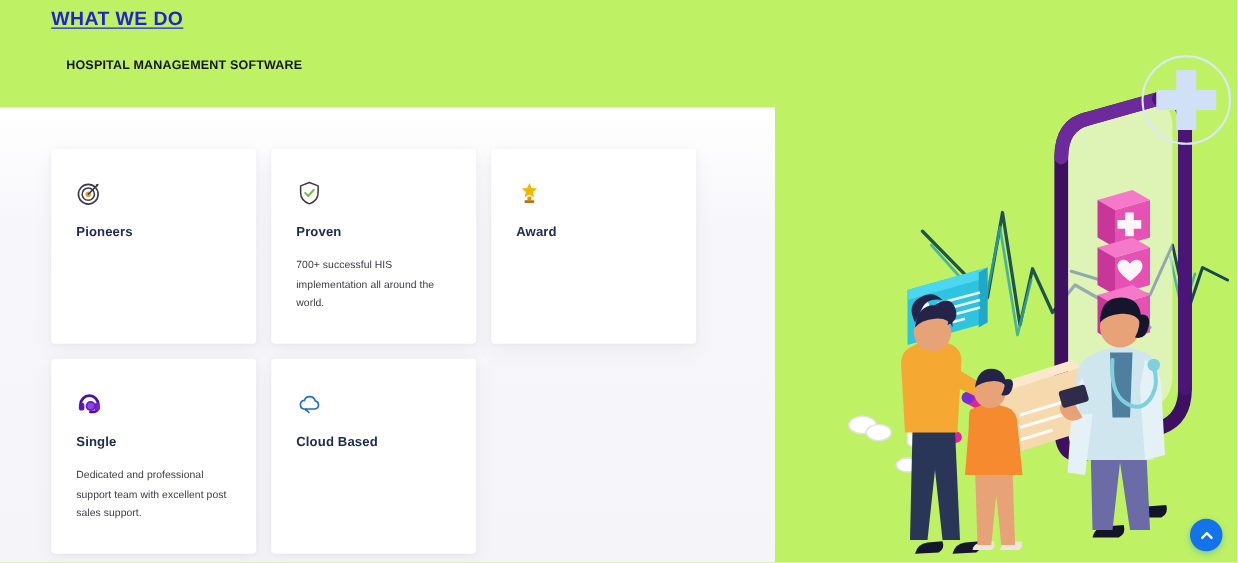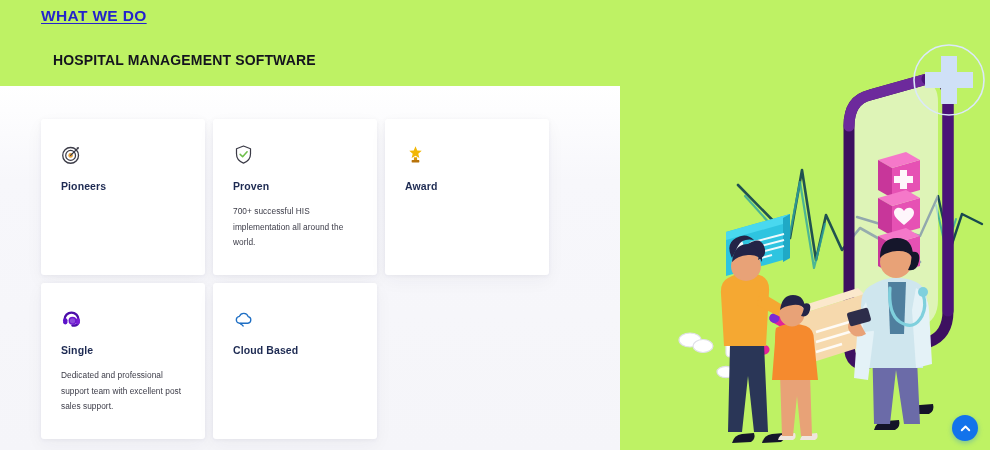--- a/index.html
+++ b/index.html
@@ -51,41 +51,40 @@
     font-weight: bold;
     letter-spacing: .35px;
     color: #2323cc;
     text-decoration: underline;
     text-underline-offset: 2px;
     display: inline-block;
     line-height: 20px;
   }
 
   .headline {
-    margin-top: 26px;
-    font-size: 14px;
+    margin-top: 19px;
+    font-size: 10px;
     font-weight: bold;
     letter-spacing: .15px;
     color: #14141e;
     line-height: 16px;
     padding-left: 12px;
   }
 
   
   .card-grid {
     position: absolute;
     left: 41px;
     top: 119px;
     width: 552px;
     display: grid;
     grid-template-columns: repeat(3, 164px);
     grid-auto-rows: 156px;
     column-gap: 12px;
     row-gap: 12px;
-    gap: 8px;
   }
 
   .card {
     background: #ffffff;
     border-radius: 3px;
     padding: 25px 20px 18px 20px;
     box-shadow: 0 1px 4px rgba(40, 40, 80, .055),
                 0 6px 18px rgba(40, 40, 80, .045);
     display: flex;
     flex-direction: column;

